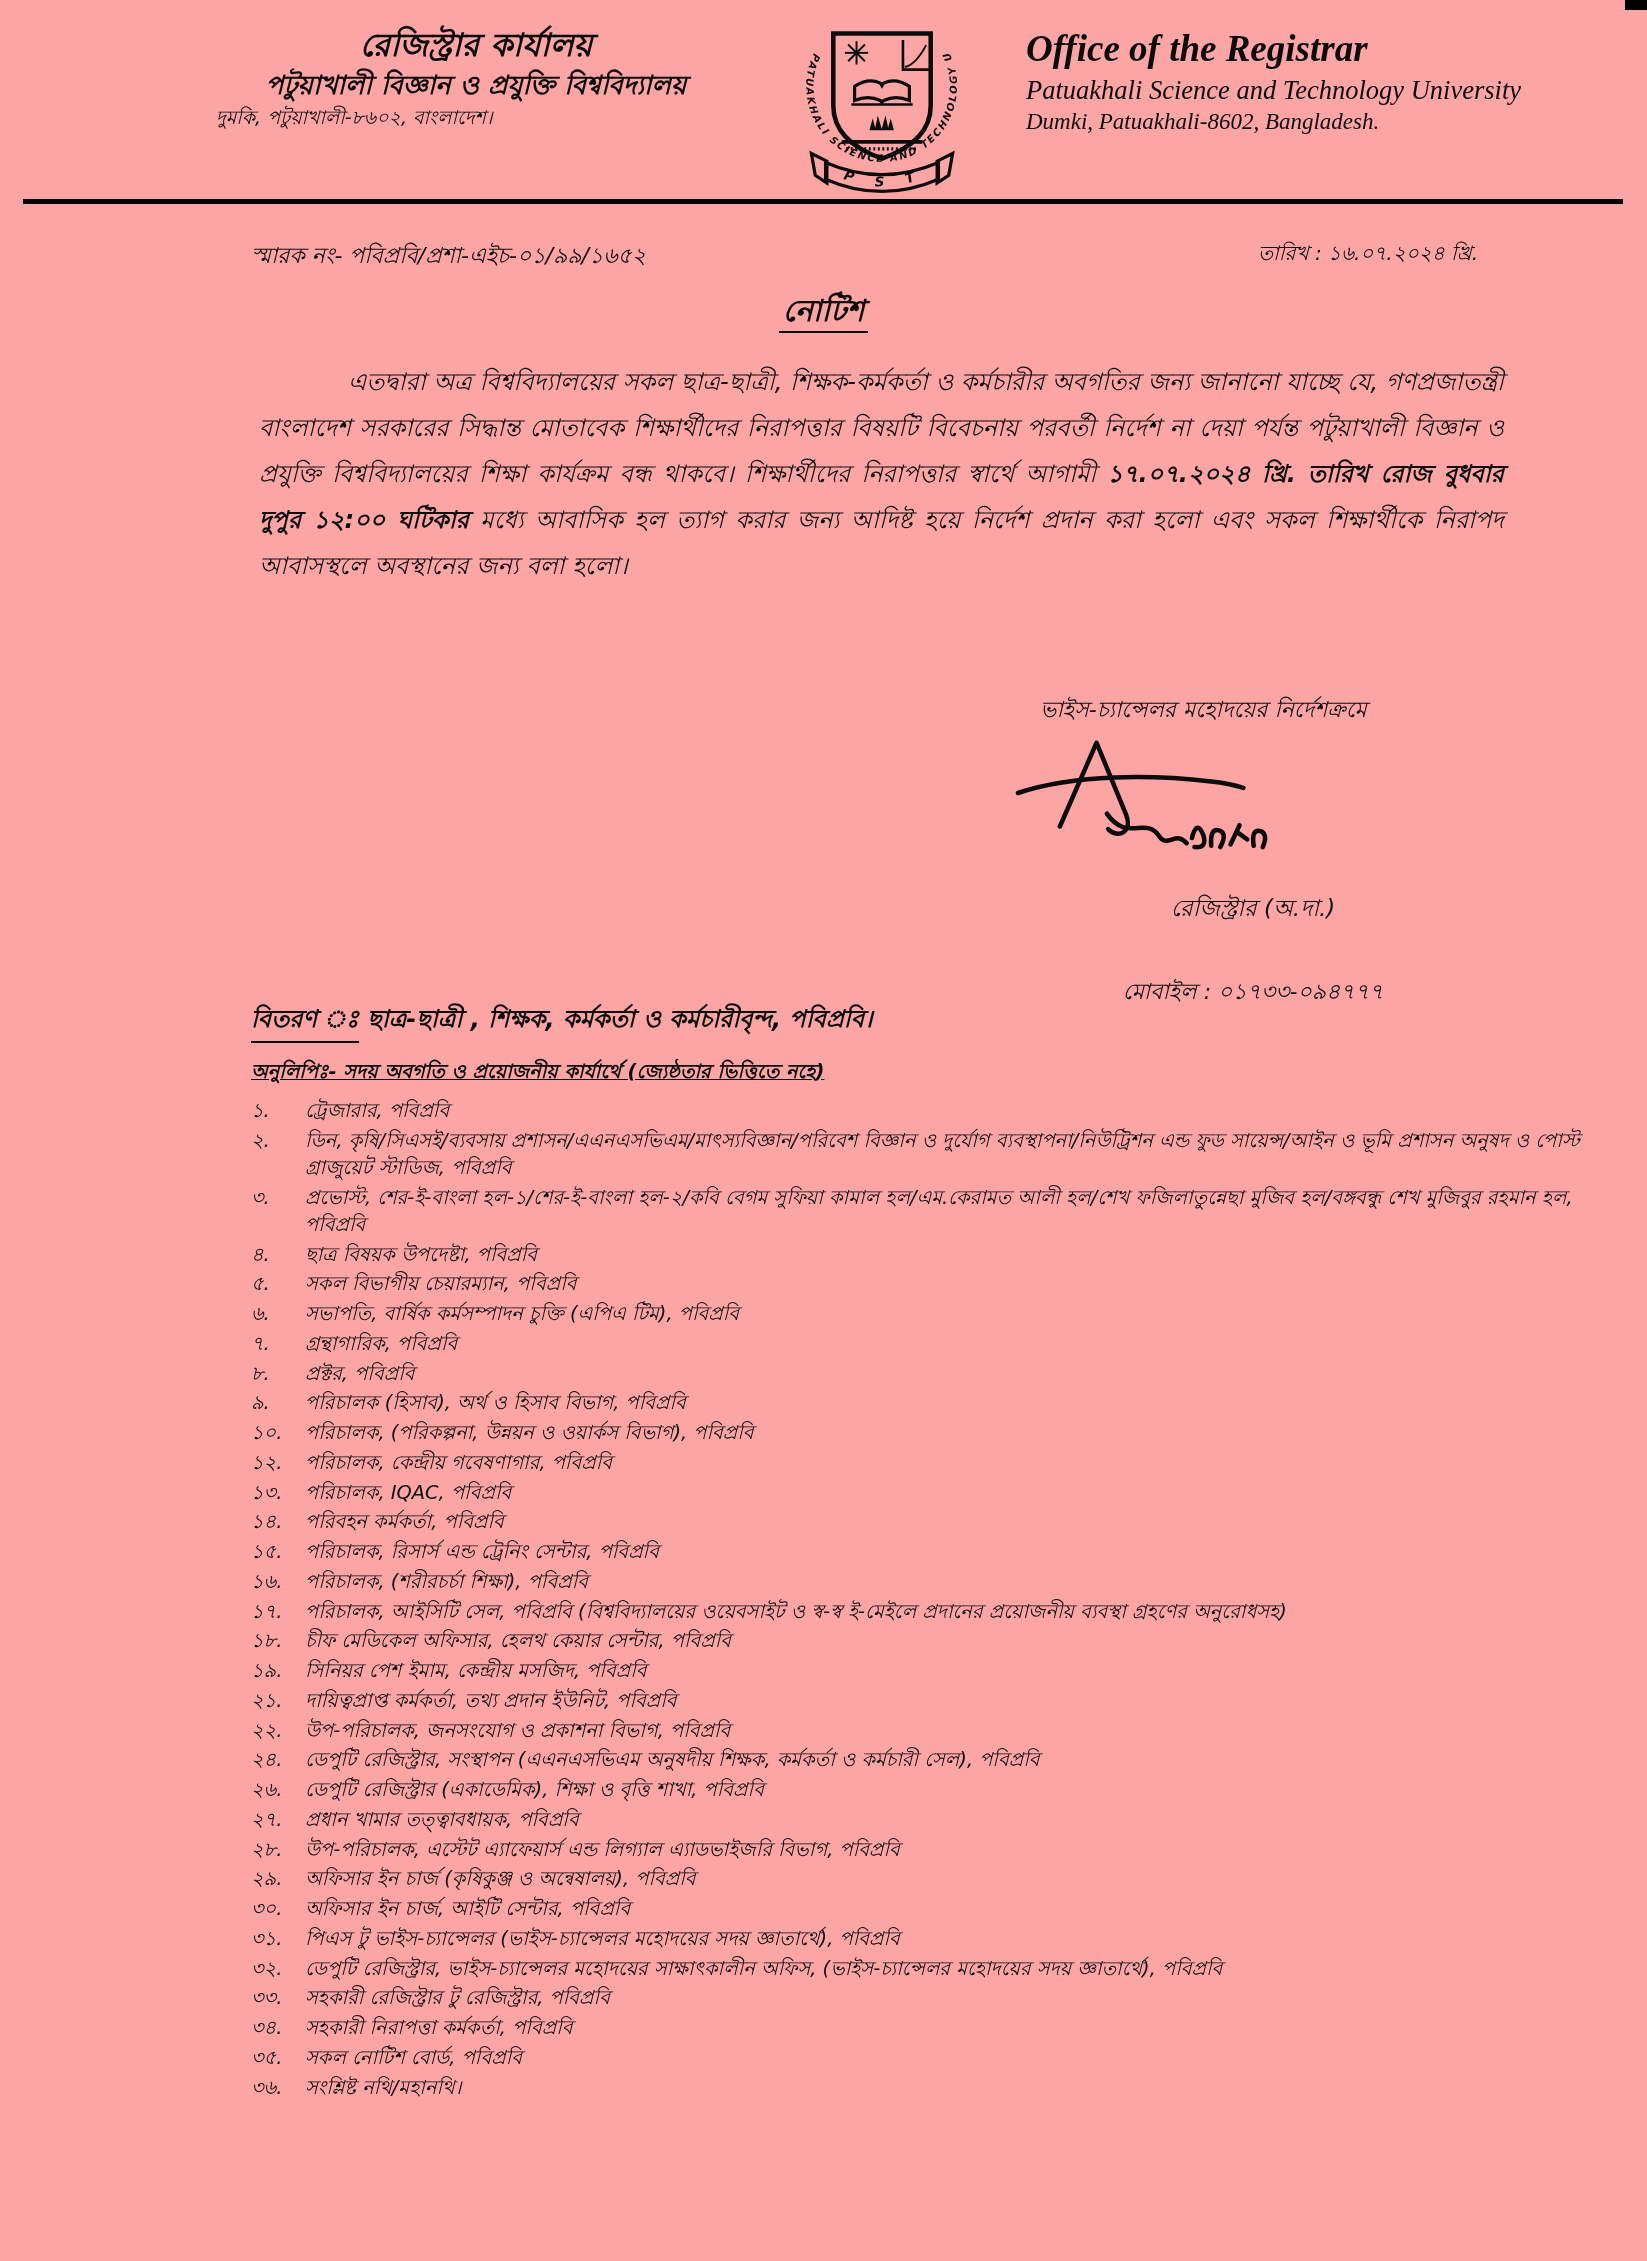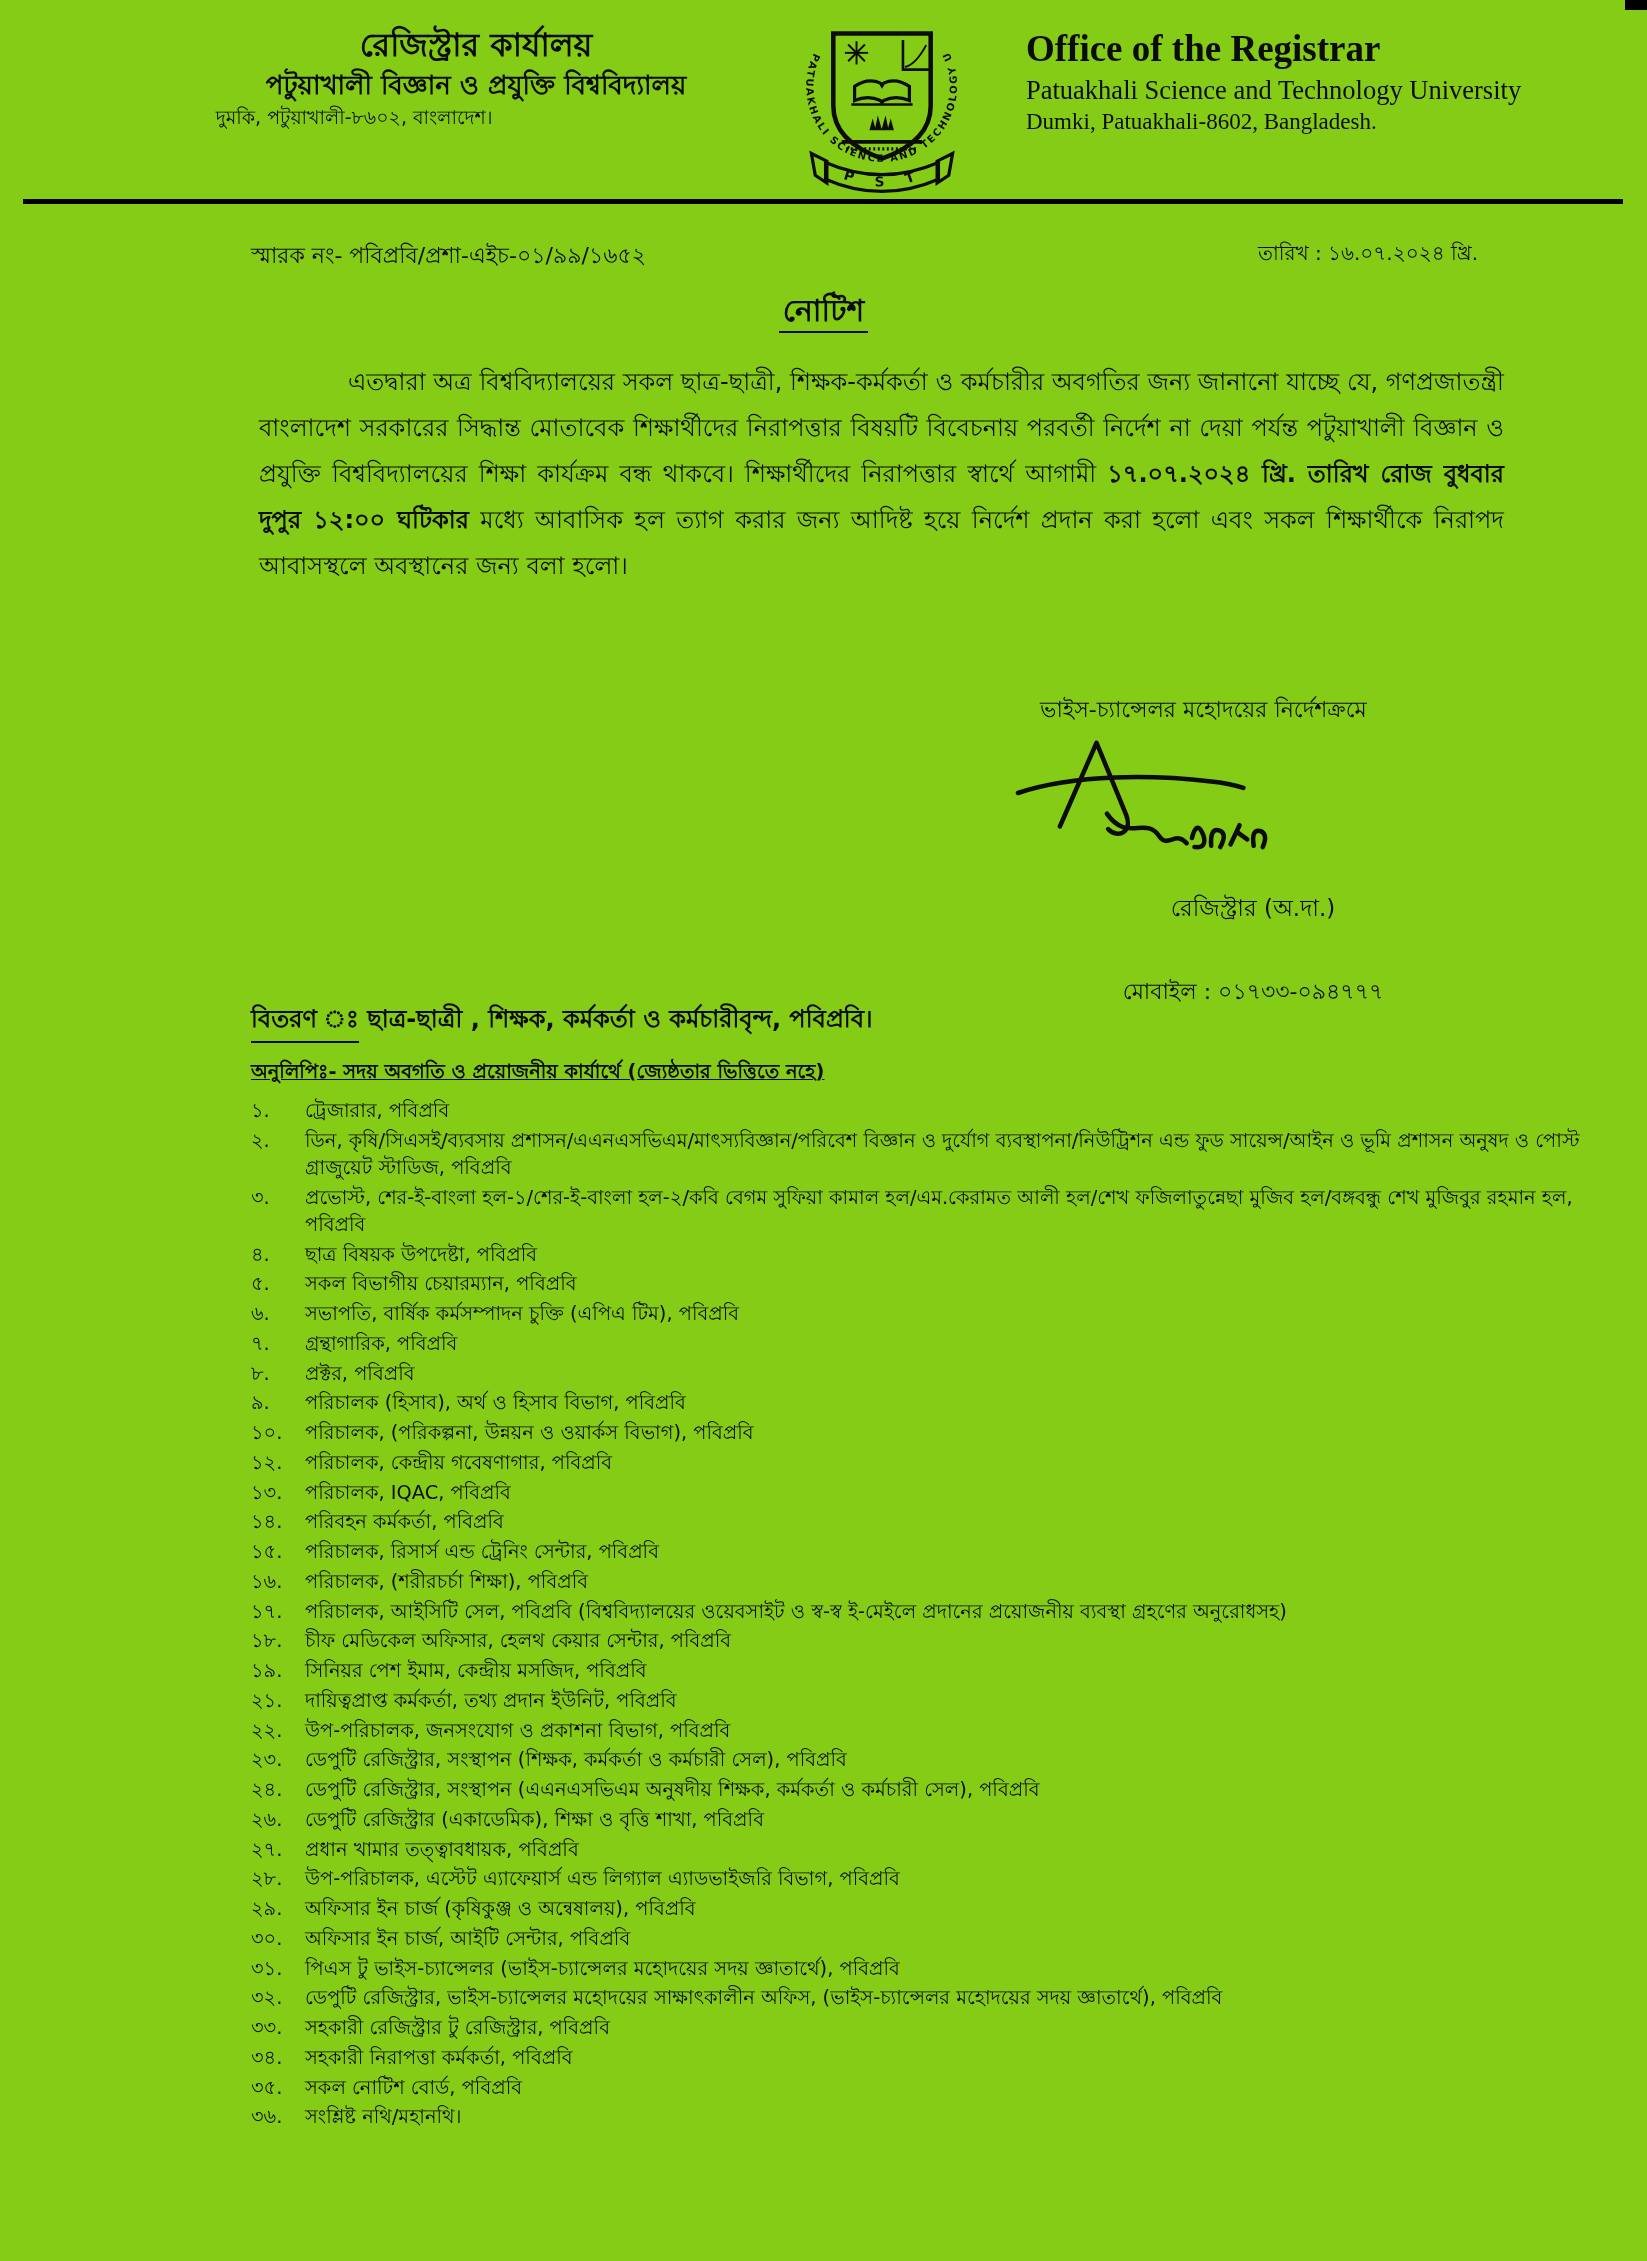--- a/index.html
+++ b/index.html
@@ -1,22 +1,23 @@
 <!DOCTYPE html>
 <html style="font-size:10.3px"><head>
 <meta charset="utf-8">
 <style>
   html,body{margin:0;padding:0;background:#888;}
   .page{
     position:relative;
     width:1647px;height:2261px;
-    background:#84cc16;
+    background:#fca5a5;
     color:#0c0c0c;
     font-family:"DejaVu Sans",sans-serif;
     overflow:hidden;
+    font-style:italic;
   }
   
   .hdr-left{position:absolute;left:208px;top:24.5px;width:536px;text-align:center;line-height:1.28;}
   .hdr-left .l1{font-size:32px;font-weight:bold;}
   .hdr-left .l2{font-size:26px;font-weight:bold;margin-top:3.9px;}
   .hdr-left .l3{font-size:19px;margin-top:2.6px;text-align:left;padding-left:7.8px;}
   .hdr-logo{position:absolute;left:806px;top:9px;width:152px;height:187px;}
   .hdr-right{position:absolute;left:1026px;top:26px;line-height:1.25;font-family:"Liberation Serif",serif;}
   .hdr-right .e1{font-size:37px;font-weight:bold;}
   .hdr-right .e2{font-size:26.5px;margin-top:1.3px;}
@@ -243,24 +244,20 @@
     <div class="ci">
       <span class="num">২১.</span>
       <span class="txt">দায়িত্বপ্রাপ্ত কর্মকর্তা, তথ্য প্রদান ইউনিট, পবিপ্রবি</span>
     </div>
 
     <div class="ci">
       <span class="num">২২.</span>
       <span class="txt">উপ-পরিচালক, জনসংযোগ ও প্রকাশনা বিভাগ, পবিপ্রবি</span>
     </div>
 
-    <div class="ci">
-      <span class="num">২৩.</span>
-      <span class="txt">ডেপুটি রেজিস্ট্রার, সংস্থাপন (শিক্ষক, কর্মকর্তা ও কর্মচারী সেল), পবিপ্রবি</span>
-    </div>
 
     <div class="ci">
       <span class="num">২৪.</span>
       <span class="txt">ডেপুটি রেজিস্ট্রার, সংস্থাপন (এএনএসভিএম অনুষদীয় শিক্ষক, কর্মকর্তা ও কর্মচারী সেল), পবিপ্রবি</span>
     </div>
 
 
     <div class="ci">
       <span class="num">২৬.</span>
       <span class="txt">ডেপুটি রেজিস্ট্রার (একাডেমিক), শিক্ষা ও বৃত্তি শাখা, পবিপ্রবি</span>

